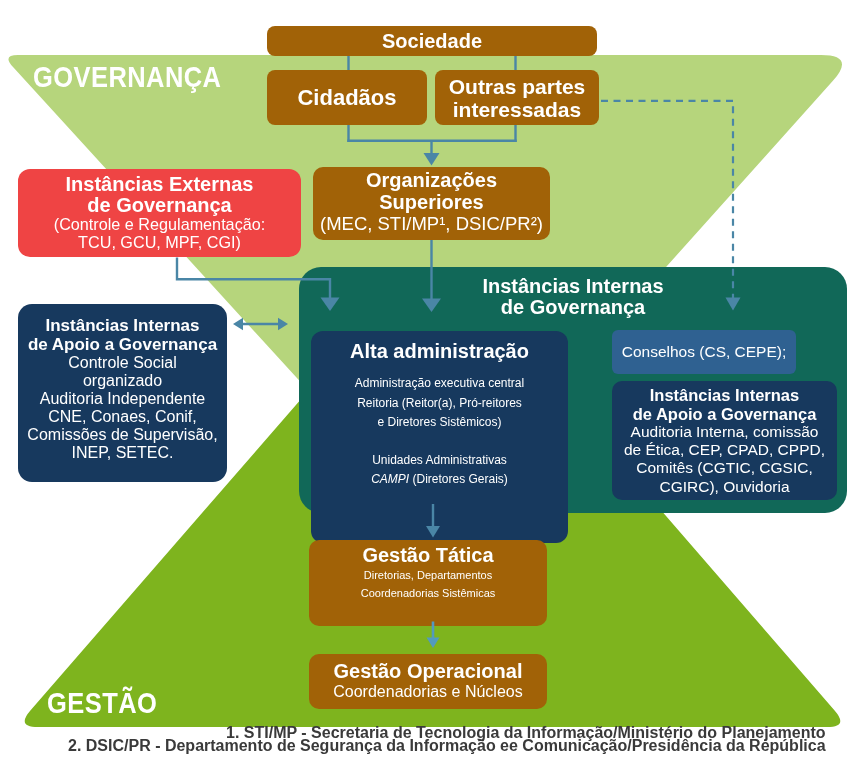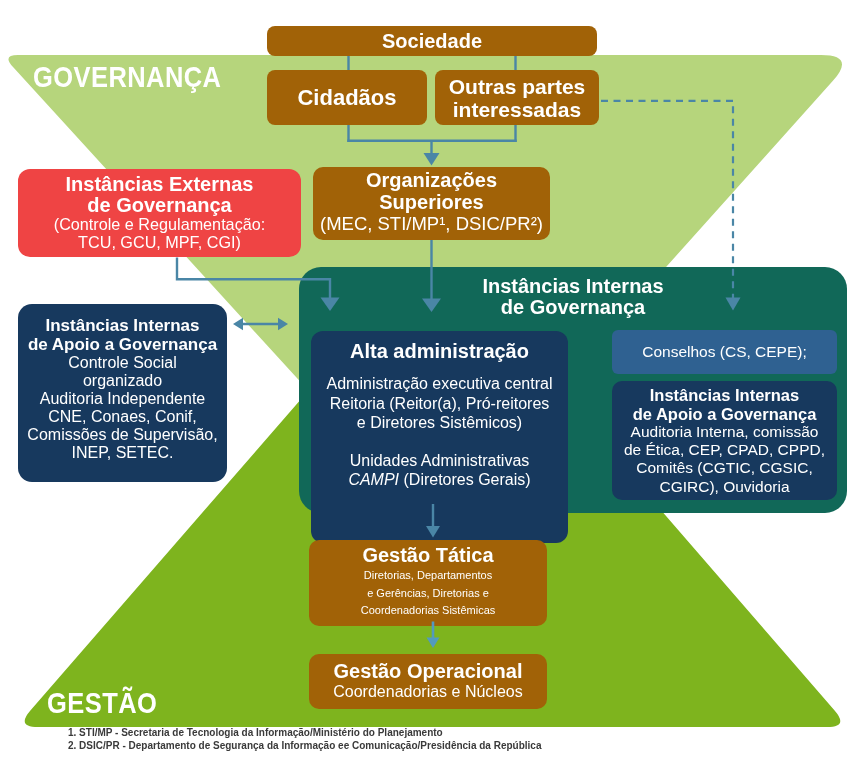--- a/index.html
+++ b/index.html
@@ -29,41 +29,41 @@
   #externas{left:18px;top:169px;width:283px;height:88px;border-radius:12px;padding-top:5px;}
   #externas .t{font-size:20px;font-weight:bold;line-height:21px;}
   #externas .b{font-size:16.2px;line-height:17.5px;}
   #organizacoes{left:313px;top:167px;width:237px;height:73px;border-radius:10px;padding-top:3px;}
   #organizacoes .t{font-size:20px;font-weight:bold;line-height:21.5px;}
   #organizacoes .b{font-size:18.5px;line-height:21.5px;}
   #internas{left:299px;top:267px;width:548px;height:246px;border-radius:22px;padding-top:9px;}
   #internas .t{font-size:20px;font-weight:bold;line-height:21px;}
   #alta{left:311px;top:331px;width:257px;height:212px;border-radius:12px;padding-top:8px;}
   #alta .t{font-size:20px;font-weight:bold;line-height:24px;}
-  #alta .b{font-size:16px;line-height:19.5px;}
+  #alta .b{font-size:12px;line-height:19.5px;}
   #alta .sp{height:18px;}
   #alta .body-wrap{margin-top:11px;}
-  #conselhos{left:612px;top:330px;width:225px;height:44px;border-radius:6px;font-size:15.5px;
+  #conselhos{left:612px;top:330px;width:184px;height:44px;border-radius:6px;font-size:15.5px;
              line-height:18px;display:flex;flex-direction:column;align-items:center;justify-content:center;}
   #apoio-interno{left:612px;top:381px;width:225px;height:119px;border-radius:10px;padding-top:5px;}
   #apoio-interno .t{font-size:16.5px;font-weight:bold;line-height:18.5px;}
   #apoio-interno .b{font-size:15.5px;line-height:18.2px;}
   #apoio-externo{left:18px;top:304px;width:209px;height:178px;border-radius:14px;padding-top:12px;}
   #apoio-externo .t{font-size:17px;font-weight:bold;line-height:19px;}
   #apoio-externo .b{font-size:16px;line-height:18px;}
   #tatica{left:309px;top:540px;width:238px;height:86px;border-radius:10px;padding-top:4px;}
   #tatica .t{font-size:20px;font-weight:bold;line-height:23px;}
   #tatica .b{font-size:11px;line-height:17.5px;}
   #operacional{left:309px;top:654px;width:238px;height:55px;border-radius:10px;padding-top:5px;}
   #operacional .t{font-size:20px;font-weight:bold;line-height:24px;}
   #operacional .b{font-size:16px;line-height:17px;}
   #lbl-governanca{left:33px;top:60px;}
   #lbl-gestao{left:47px;top:686px;}
   #footnotes{position:absolute;left:68px;top:727px;z-index:1;color:#3a3a3a;
-             font-size:10px;font-weight:bold;line-height:12.7px;white-space:nowrap;}
+             font-size:16px;font-weight:bold;line-height:12.7px;white-space:nowrap;text-align:right;}
   .it{font-style:italic;}
 </style>
 </head>
 <body>
 
 <div id="canvas">
 
   <svg id="bg-svg" viewBox="0 0 864 757">
     <path fill="#B6D57C" d="M 18 55 L 821 55 Q 856 55 832.7 81.1 L 441 518.1 Q 433 527 424.9 518.1 L 12.8 66.8 Q 2 55 18 55 Z"></path>
     <path fill="#7EB41E" d="M 415 268 L 451 268 L 834.6 710.4 Q 849 727 827 727 L 38 727 Q 16 727 30.4 710.4 Z"></path>
@@ -134,21 +134,20 @@
       <div class="b">organizado</div>
       <div class="b">Auditoria Independente</div>
       <div class="b">CNE, Conaes, Conif,</div>
       <div class="b">Comissões de Supervisão,</div>
       <div class="b">INEP, SETEC.</div>
     </div>
 
     <div class="bx purple" id="tatica">
       <div class="t">Gestão Tática</div>
       <div class="b">Diretorias, Departamentos</div>
-      <div class="b">e Gerências, Diretorias e</div>
       <div class="b">Coordenadorias Sistêmicas</div>
     </div>
 
     <div class="bx purple" id="operacional">
       <div class="t">Gestão Operacional</div>
       <div class="b">Coordenadorias e Núcleos</div>
     </div>
 
     <div class="zone-label" id="lbl-governanca">GOVERNANÇA</div>
     <div class="zone-label" id="lbl-gestao">GESTÃO</div>

